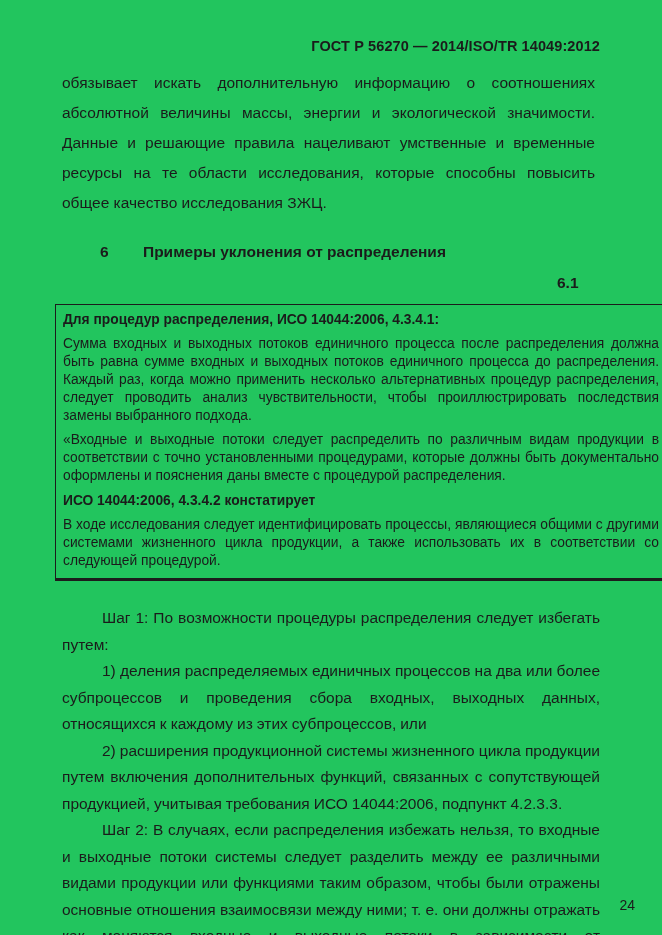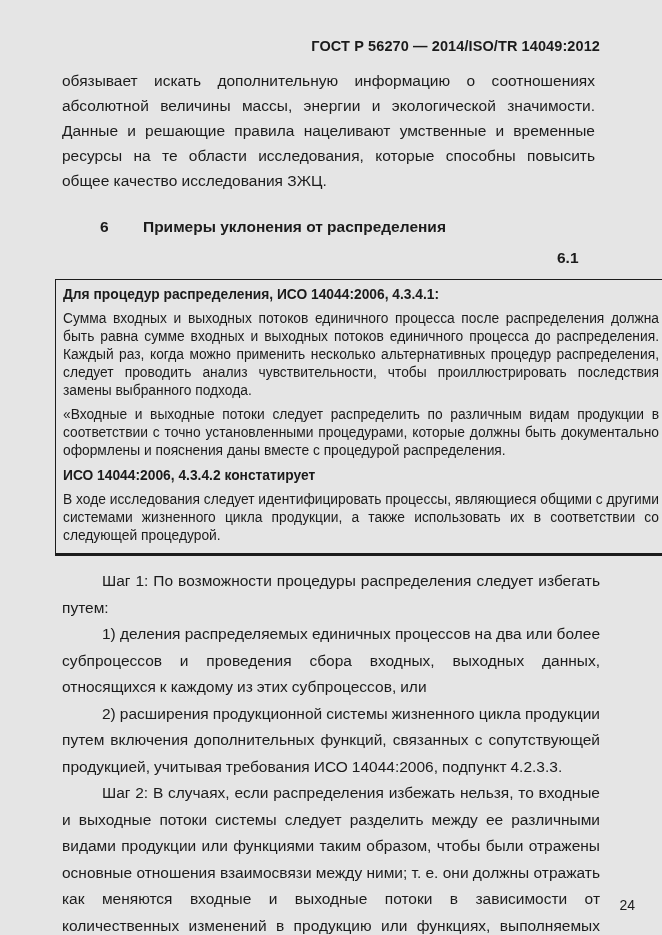--- a/index.html
+++ b/index.html
@@ -1,37 +1,37 @@
 <!DOCTYPE html>
 <html><head>
 <meta charset="utf-8">
 <style>
   html, body { margin: 0; padding: 0; background: #ffffff; }
   .page {
     position: relative;
     width: 662px;
     height: 935px;
     box-sizing: border-box;
-    background: #e5e5e5;
+    background: #22c55e;
     padding: 38px 62px 0 62px;
     font-family: "Liberation Sans", sans-serif;
     color: #1b1b1b;
     overflow: hidden;
   }
   .running-header {
     font-size: 14.5px;
     font-weight: 700;
     text-align: right;
     line-height: 16px;
     letter-spacing: 0.1px;
   }
   .intro-p {
     margin: 14px 5px 0 0;
     font-size: 15.5px;
-    line-height: 25px;
+    line-height: 30px;
     text-align: justify;
   }
   .heading {
     display: flex;
     font-size: 15.5px;
     font-weight: 700;
     line-height: 18px;
     margin: 25px 0 0 38px;
   }
   .heading.sub { margin-top: 13px; justify-content: flex-end; }
@@ -50,21 +50,21 @@
   .qb-h.first { margin-top: 1px; }
   .qb-p { margin: 6px 0 0 0; text-align: justify; }
   .body-p {
     margin: 0;
     font-size: 15.5px;
     line-height: 26.5px;
     text-align: justify;
     text-indent: 40px;
     word-spacing: -0.3px;
   }
-  .body-p.first { margin-top: 12px; }
+  .body-p.first { margin-top: 24px; }
   .page-number {
     position: absolute;
     right: 27px;
     bottom: 22px;
     font-size: 14px;
     line-height: 15px;
   }
 </style>
 </head>
 <body>

